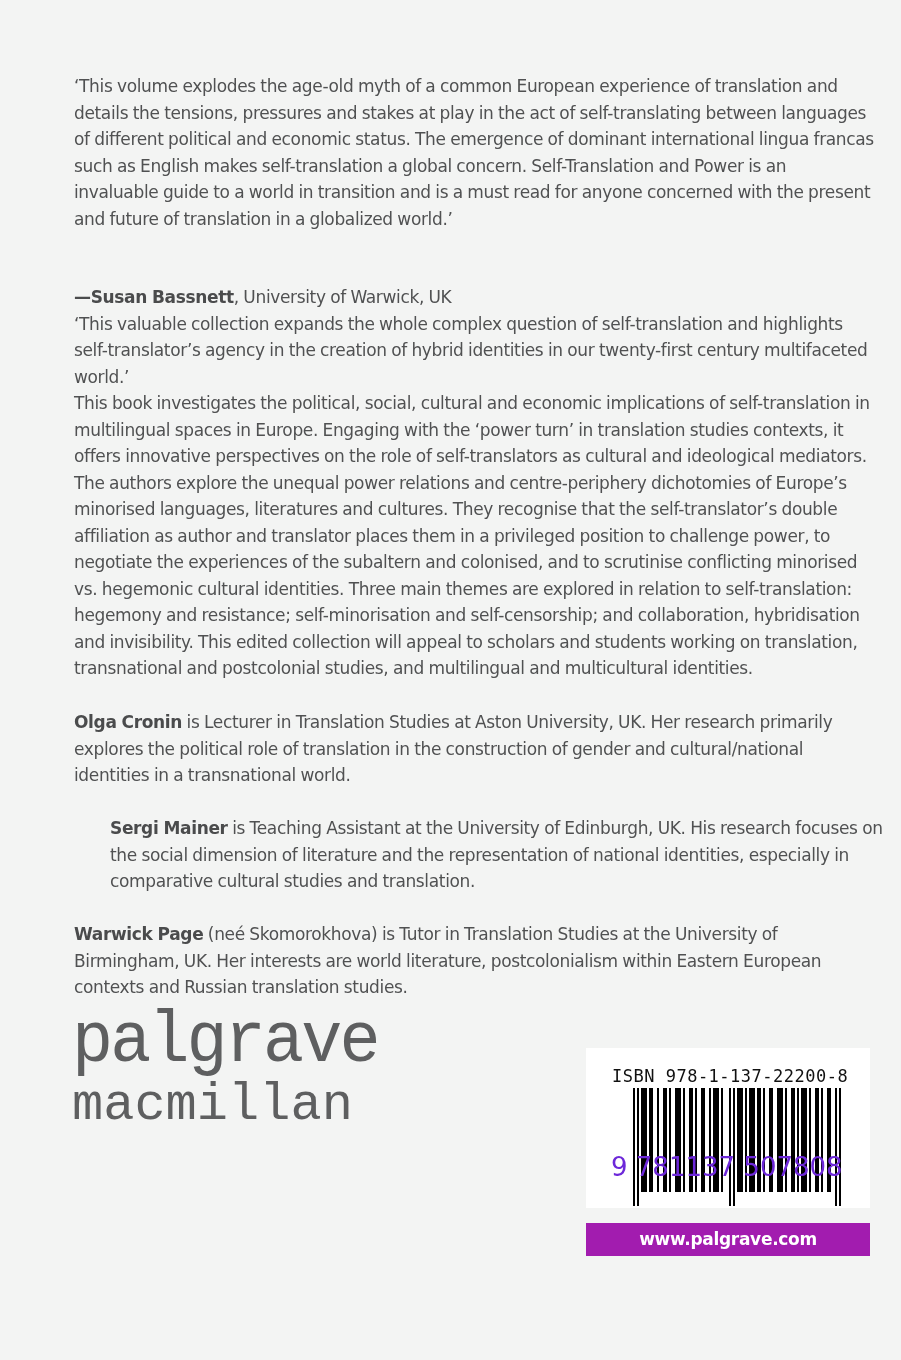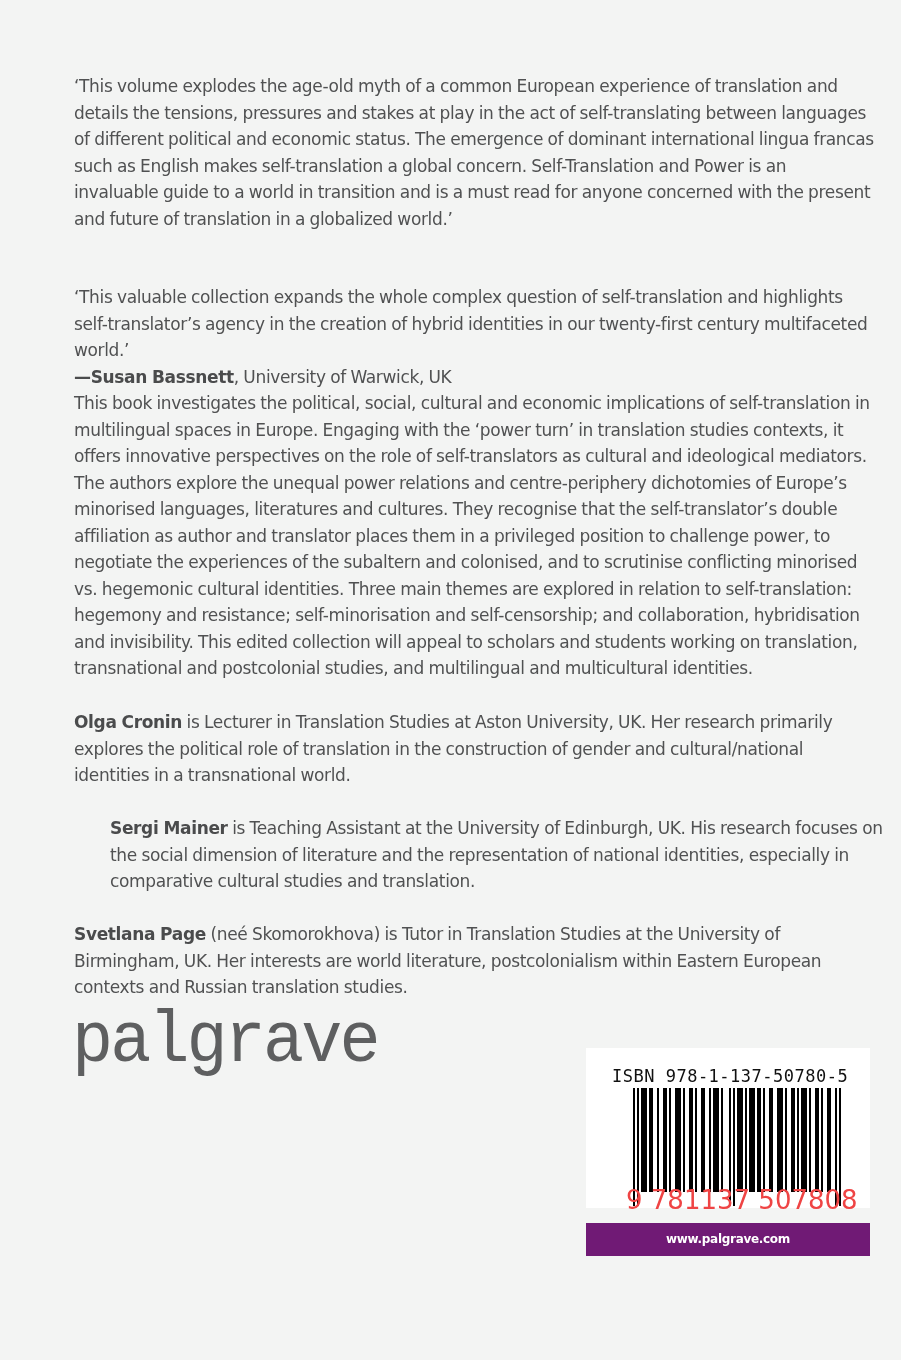--- a/index.html
+++ b/index.html
@@ -50,72 +50,73 @@
       position: absolute; left: 26px; top: 18px;
       font-family: "DejaVu Sans Mono", monospace;
       font-size: 17px; color: #111;
       letter-spacing: 0.5px;
     }
     .bars {
       position: absolute; left: 47px; top: 40px;
       width: 210px; height: 118px;
     }
     .bar-digits {
-      position: absolute; left: 40px; top: 104px;
+      position: absolute; left: 25px; top: 104px;
       font-family: "DejaVu Sans", sans-serif;
-      font-size: 26px; color: #ef4444; letter-spacing: 0px; margin-top: 33px;
+      font-size: 26px; color: #6d28d9; letter-spacing: 0px;
     }
     .url-bar {
       position: absolute;
       left: 586px; top: 1223px;
       width: 284px; height: 33px;
-      background: #701a75;
+      background: #a21caf;
       color: #ffffff;
       font-family: "DejaVu Sans", sans-serif;
-      font-size: 12px;
+      font-size: 17px;
       font-weight: bold;
       text-align: center;
       line-height: 33px;
       letter-spacing: -0.3px;
     }
   </style>
 </head>
 <body>
 
 <div class="text-block" id="quote1">
   <p>‘This volume explodes the age-old myth of a common European experience of translation and details the tensions, pressures and stakes at play in the act of self-translating between languages of different political and economic status. The emergence of dominant international lingua francas such as English makes self-translation a global concern. Self-Translation and Power is an invaluable guide to a world in transition and is a must read for anyone concerned with the present and future of translation in a globalized world.’</p>
 </div>
 
 <div class="text-block" id="quote2">
+  <p><span class="bold">—Susan Bassnett</span><span>, University of Warwick, UK</span></p>
   <p>‘This valuable collection expands the whole complex question of self-translation and highlights self-translator’s agency in the creation of hybrid identities in our twenty-first century multifaceted world.’</p>
-  <p><span class="bold">—Susan Bassnett</span><span>, University of Warwick, UK</span></p>
 </div>
 
 <div class="text-block" id="blurb">
   <p>This book investigates the political, social, cultural and economic implications of self-translation in multilingual spaces in Europe. Engaging with the ‘power turn’ in translation studies contexts, it offers innovative perspectives on the role of self-translators as cultural and ideological mediators. The authors explore the unequal power relations and centre-periphery dichotomies of Europe’s minorised languages, literatures and cultures. They recognise that the self-translator’s double affiliation as author and translator places them in a privileged position to challenge power, to negotiate the experiences of the subaltern and colonised, and to scrutinise conflicting minorised vs. hegemonic cultural identities. Three main themes are explored in relation to self-translation: hegemony and resistance; self-minorisation and self-censorship; and collaboration, hybridisation and invisibility. This edited collection will appeal to scholars and students working on translation, transnational and postcolonial studies, and multilingual and multicultural identities.</p>
 </div>
 
 <div class="text-block" id="bio1">
   <p><span class="bold">Olga Cronin</span><span> is Lecturer in Translation Studies at Aston University, UK. Her research primarily explores the political role of translation in the construction of gender and cultural/national identities in a transnational world.</span></p>
 </div>
 
 <div class="text-block" id="bio2">
   <p><span class="bold">Sergi Mainer</span><span> is Teaching Assistant at the University of Edinburgh, UK. His research focuses on the social dimension of literature and the representation of national identities, especially in comparative cultural studies and translation.</span></p>
 </div>
 
 <div class="text-block" id="bio3">
-  <p><span class="bold">Svetlana Page</span><span> (neé Skomorokhova) is Tutor in Translation Studies at the University of Birmingham, UK. Her interests are world literature, postcolonialism within Eastern European contexts and Russian translation studies.</span></p>
+  <p><span class="bold">Warwick Page</span><span> (neé Skomorokhova) is Tutor in Translation Studies at the University of Birmingham, UK. Her interests are world literature, postcolonialism within Eastern European contexts and Russian translation studies.</span></p>
 </div>
 
 <div class="logo">
   <span class="l1">palgrave</span>
+  <span class="l2">macmillan</span>
 </div>
 
 <div class="barcode-box">
-  <div class="isbn-text">ISBN 978-1-137-50780-5</div>
+  <div class="isbn-text">ISBN 978-1-137-22200-8</div>
   <svg class="bars" viewBox="0 0 210 118" preserveAspectRatio="none">
     <g fill="#000">
       <rect x="0" y="0" width="2" height="118"></rect>
       <rect x="4" y="0" width="2" height="118"></rect>
       <rect x="8" y="0" width="6" height="104"></rect>
       <rect x="16" y="0" width="4" height="104"></rect>
       <rect x="24" y="0" width="2" height="104"></rect>
       <rect x="30" y="0" width="4" height="104"></rect>
       <rect x="36" y="0" width="2" height="104"></rect>
       <rect x="42" y="0" width="6" height="104"></rect>

